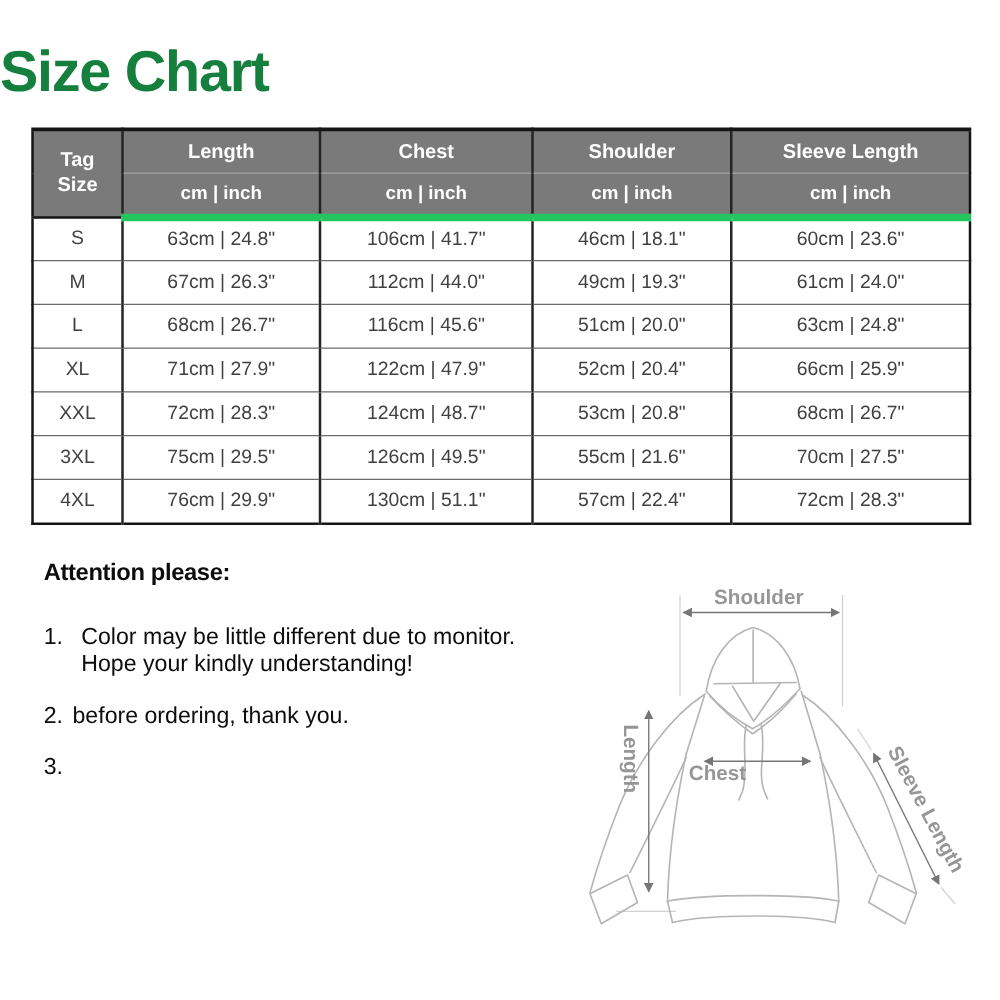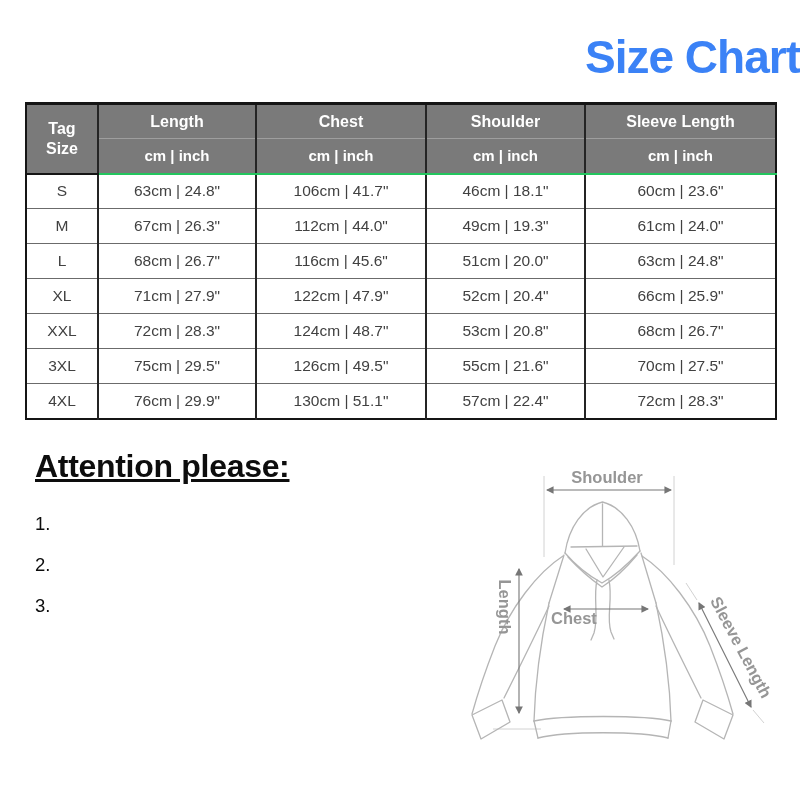--- a/index.html
+++ b/index.html
@@ -1,42 +1,42 @@
 <!DOCTYPE html>
 <html><head>
 <meta charset="utf-8">
 <style>
   html,body{margin:0;padding:0;}
   body{
     width:800px;height:800px;position:relative;background:#ffffff;
     font-family:"Liberation Sans",sans-serif;overflow:hidden;
   }
   .title{
-    position:absolute;top:30px;left:0;width:800px;text-align:right;
-    font-size:46px;font-weight:bold;color:#3b82f6;letter-spacing:-1px;
+    position:absolute;top:30px;left:0;width:800px;text-align:left;
+    font-size:46px;font-weight:bold;color:#15803d;letter-spacing:-1px;
   }
   
   .size-table-wrap{position:absolute;left:25px;top:102px;width:632px;}
   table{border-collapse:collapse;table-layout:fixed;width:750px;border:2px solid #151515;border-top:3px solid #151515;}
   th,td{padding:0;margin:0;box-sizing:border-box;text-align:center;vertical-align:middle;}
   thead th{
     background:#7a7a7a;color:#ffffff;font-weight:bold;font-size:16px;
     border:1px solid #9e9e9e;height:35px;
   }
-  thead tr.sub th{font-size:15px;border-bottom:2px solid #22c55e;}
+  thead tr.sub th{font-size:15px;border-bottom:6px solid #22c55e;}
   th.tagsize{border-bottom:2px solid #151515;font-size:16px;line-height:1.25;}
   th.tagsize span{display:inline-block;max-width:50px;}
   tbody td{
     height:35px;font-size:15.5px;color:#414141;
     border-top:1px solid #6b6b6b;background:#ffffff;
   }
   .csep{border-left:2px solid #242424 !important;}
   
   .attention{position:absolute;left:35px;top:448px;width:430px;color:#0d0d0d;}
-  .attention h2{font-size:32px;font-weight:bold;margin:0 0 28px 0;letter-spacing:-0.3px;text-decoration:underline;}
+  .attention h2{font-size:19px;font-weight:bold;margin:0 0 28px 0;letter-spacing:-0.3px;}
   .att-item{display:flex;margin-bottom:19px;font-size:18.5px;line-height:22px;}
   .att-item .num{flex:0 0 23px;}
   .att-item.wide-num .num{flex:0 0 30px;}
   
   .diagram{position:absolute;left:450px;top:450px;width:350px;height:350px;}
   svg text{font-family:"Liberation Sans",sans-serif;font-weight:bold;fill:#969696;font-size:16.5px;}
 </style>
 </head>
 <body>
 
@@ -117,24 +117,29 @@
         <td class="csep">72cm | 28.3"</td>
       </tr>
     </tbody>
   </table>
 </div>
 
 <div class="attention">
   <h2>Attention please:</h2>
   <div class="att-item wide-num">
     <span class="num">1.</span>
+    <div>
+      <div>Color may be little different due to monitor.</div>
+      <div>Hope your kindly understanding!</div>
+    </div>
   </div>
   <div class="att-item">
     <span class="num">2.</span>
     <div>
+      <div>before ordering, thank you.</div>
     </div>
   </div>
   <div class="att-item">
     <span class="num">3.</span>
     <div>
     </div>
   </div>
 </div>
 
 <div class="diagram">

